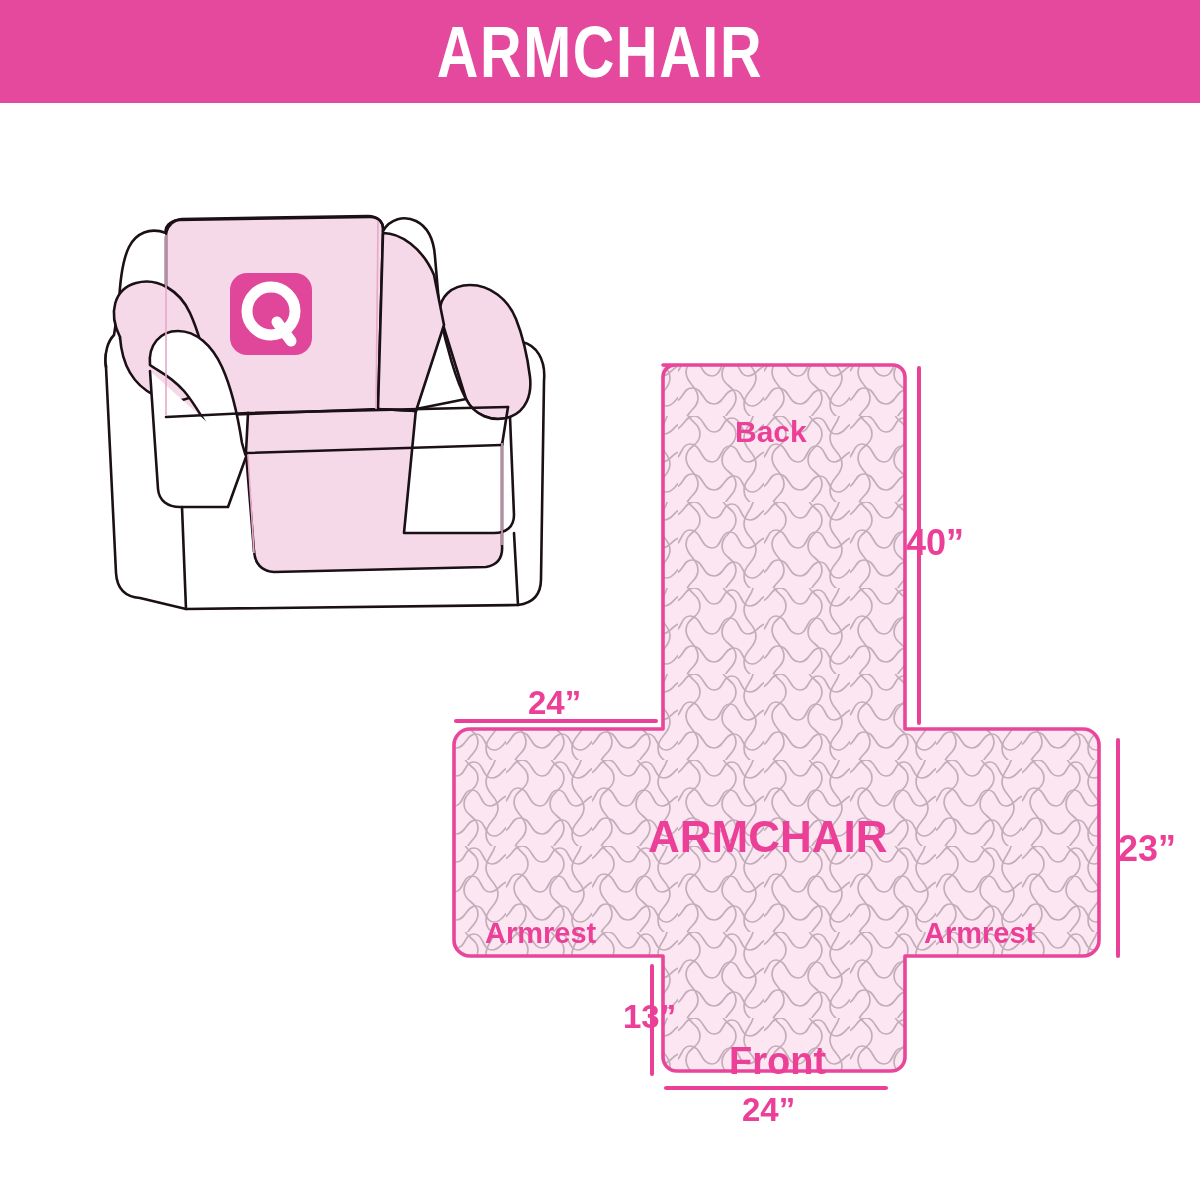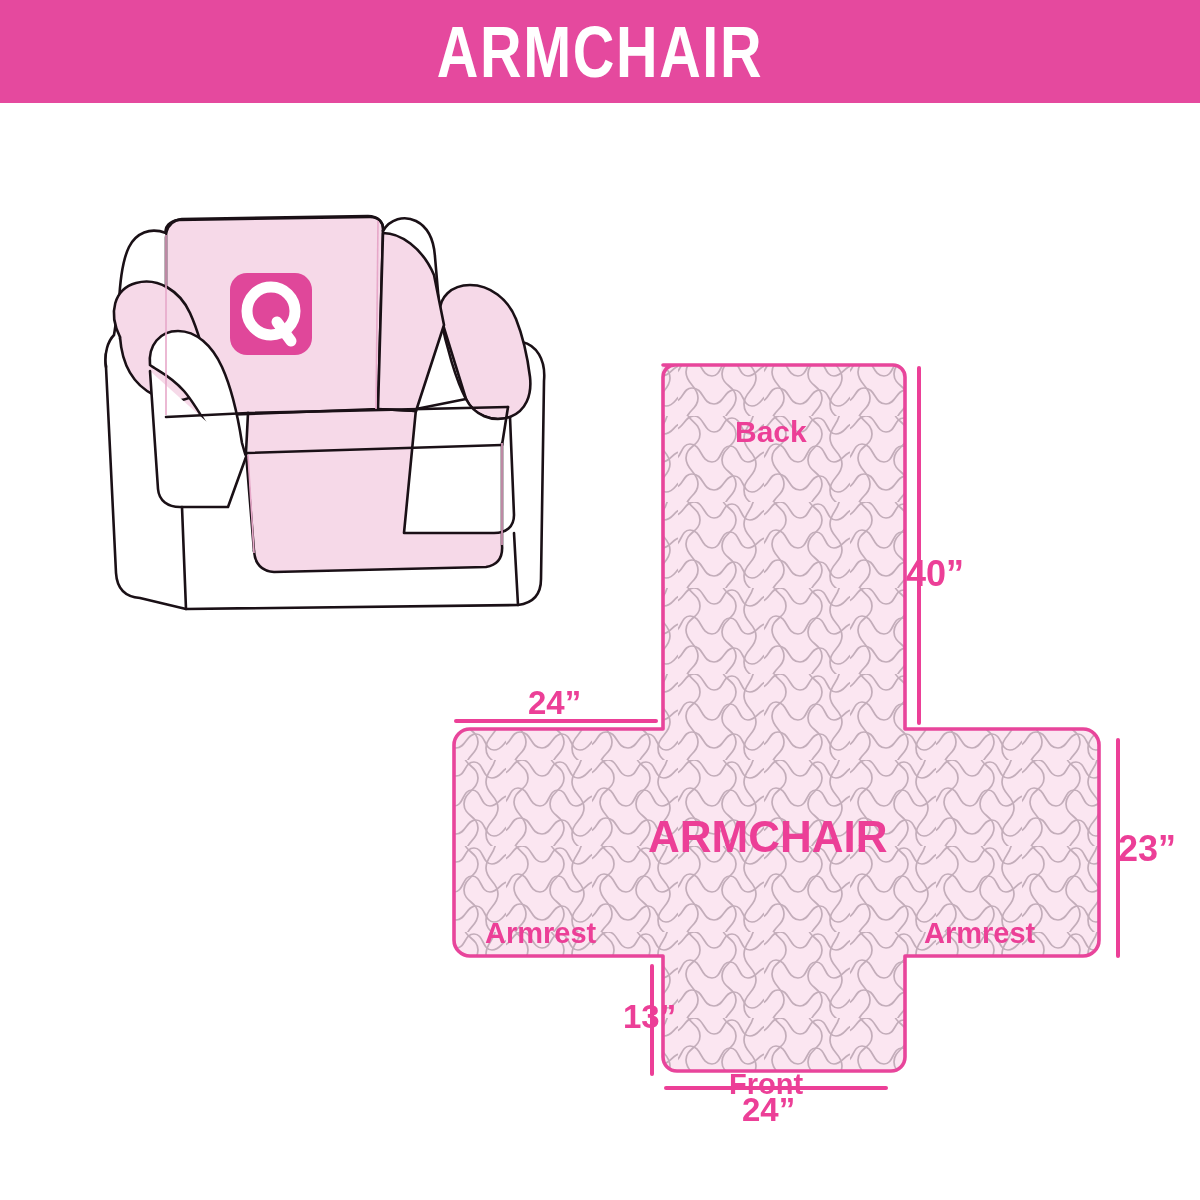--- a/index.html
+++ b/index.html
@@ -48,31 +48,31 @@
     color:#ec3f97;
     font-weight:bold;
     font-family:"Liberation Sans", sans-serif;
     white-space:nowrap;
     line-height:1;
   }
   .label-back   {left:735px; top:381px;  font-size:30px;margin-top:36px;}
   .label-armchair{left:648px;top:815px;  font-size:44px; letter-spacing:0px;}
   .label-armrest-left {left:485px; top:919px; font-size:29px;}
   .label-armrest-right{left:924px; top:919px; font-size:29px;}
-  .label-front  {left:729px; top:1070px; font-size:29px;}
+  .label-front  {left:729px; top:1042px; font-size:38px;}
 
   .dim{
     position:absolute;
     color:#ec3f97;
     font-weight:bold;
     font-family:"Liberation Sans", sans-serif;
     white-space:nowrap;
     line-height:1;
   }
-  .dim-40 {left:906px;  top:525px;  font-size:36px;margin-top:31px;}
+  .dim-40 {left:906px;  top:525px;  font-size:36px;}
   .dim-24top{left:528px;top:686px;  font-size:33px;}
   .dim-23 {left:1118px; top:831px;  font-size:36px;}
   .dim-13 {left:591px;  top:1000px; font-size:33px;margin-left:32px;}
   .dim-24bottom{left:742px;top:1093px;font-size:33px;}
 </style>
 </head>
 <body>
 
 <div id="page">
 

